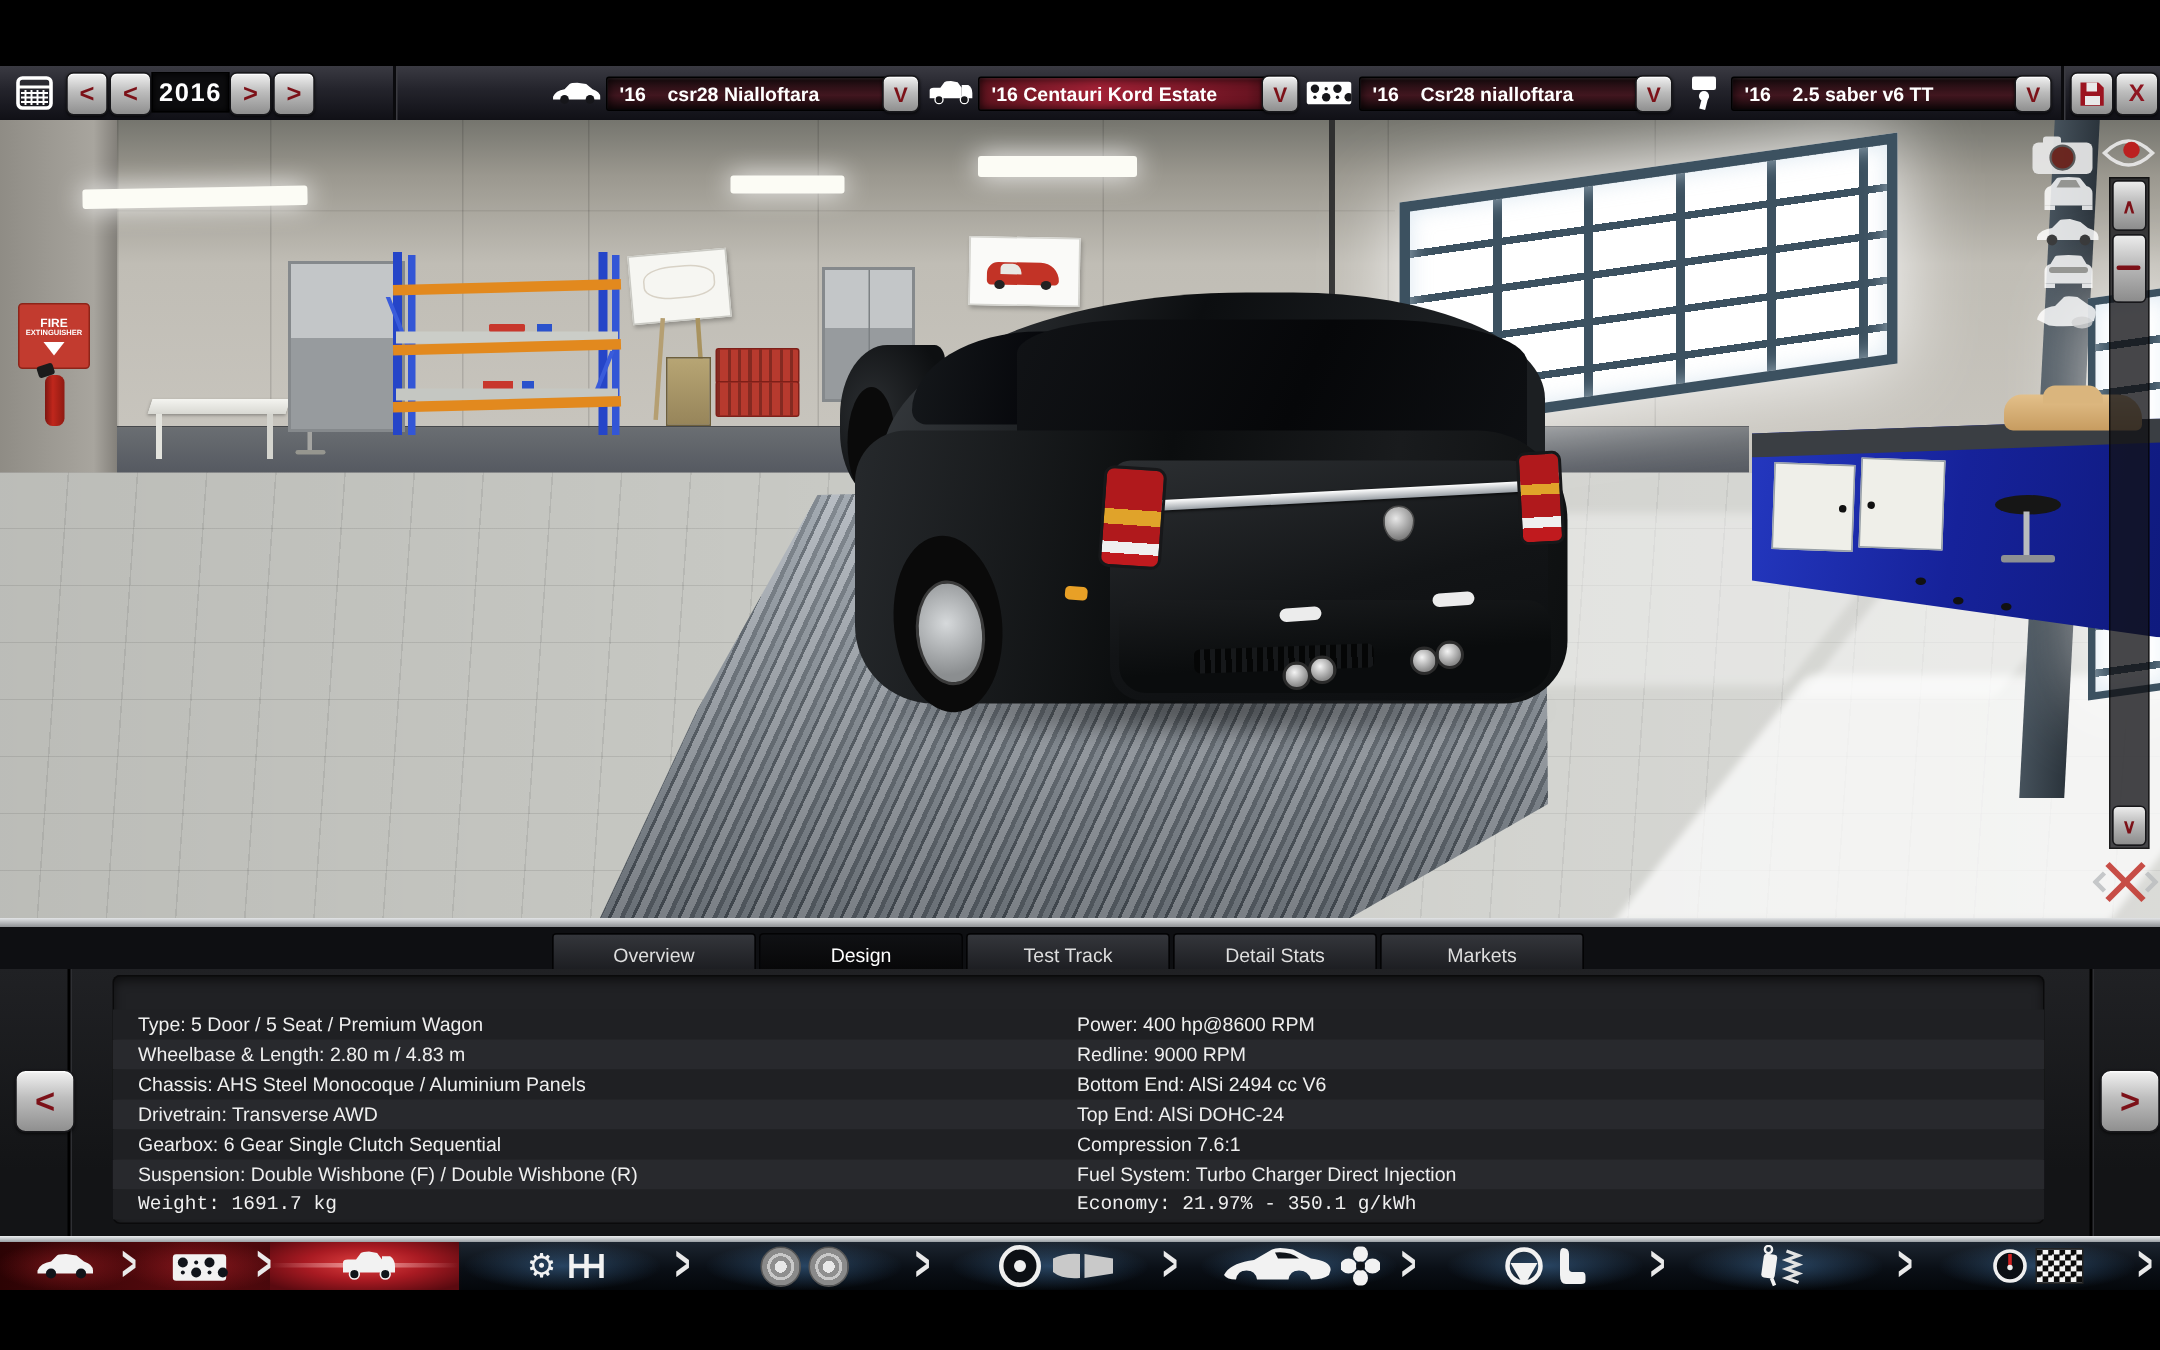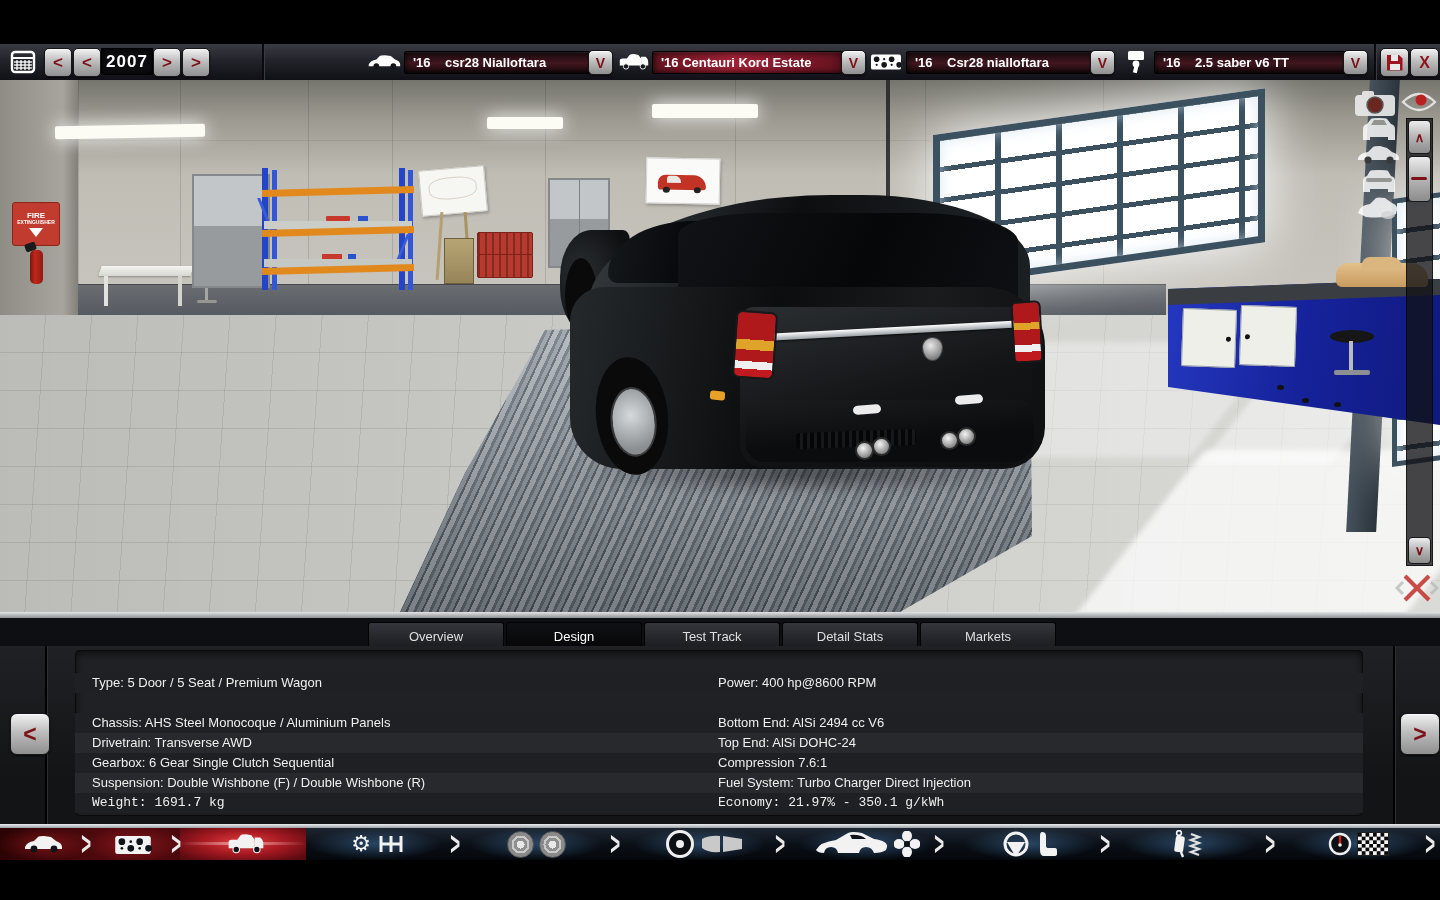--- a/index.html
+++ b/index.html
@@ -111,21 +111,21 @@
           <line x1="15" y1="11" x2="15" y2="21"></line>
             <line x1="19" y1="11" x2="19" y2="21"></line>
           <line x1="4" y1="13" x2="22" y2="13"></line>
             <line x1="4" y1="16" x2="22" y2="16"></line>
             <line x1="4" y1="19" x2="22" y2="19"></line>
         </g>
       </svg>
     </div>
     <div class="ab flex btn-metal" style="left:44px;top:4px;width:26px;height:27px;font-size:17px;">&lt;</div>
     <div class="ab flex btn-metal" style="left:73px;top:4px;width:26px;height:27px;font-size:17px;">&lt;</div>
-    <div class="ab flex yearbox" style="left:101px;top:4px;width:50px;height:25px;">2007</div>
+    <div class="ab flex yearbox" style="left:101px;top:4px;width:50px;height:25px;">2016</div>
     <div class="ab flex btn-metal" style="left:153px;top:4px;width:26px;height:27px;font-size:17px;">&gt;</div>
     <div class="ab flex btn-metal" style="left:182px;top:4px;width:26px;height:27px;font-size:17px;">&gt;</div>
 
     <div class="ab vdiv" style="left:262px;top:0;height:36px;"></div>
 
     <div class="ab flex" style="left:366px;top:6px;width:36px;height:24px;">
       <svg width="34" height="18" viewBox="0 0 40 20">
           <path d="M2 13 Q4 8 11 7 L15 3 Q16 2 21 2 L28 3 L33 7 Q39 9 39 13 L39 15 L2 15 Z" fill="#fff"></path>
           <circle cx="11" cy="15" r="3.4" fill="#16161a"></circle>
           <circle cx="31" cy="15" r="3.4" fill="#16161a"></circle>
@@ -407,20 +407,24 @@
     <div class="ab" style="left:45px;top:0;width:2px;height:178px;background:#000;box-shadow:1px 0 0 #2e2f33;"></div>
     <div class="ab" style="left:1393px;top:0;width:2px;height:178px;background:#000;box-shadow:1px 0 0 #2e2f33;"></div>
     <div class="ab flex btn-metal" style="left:10px;top:67px;width:38px;height:40px;font-size:23px;border-radius:7px;">&lt;</div>
     <div class="ab flex btn-metal" style="left:1400px;top:67px;width:38px;height:40px;font-size:23px;border-radius:7px;">&gt;</div>
 
     <div class="ab statsbox">
       <div class="srow odd" style="top:23px;">
           <span class="scell l">Type: 5 Door / 5 Seat / Premium Wagon</span>
           <span class="scell r">Power: 400 hp@8600 RPM</span>
         </div>
+      <div class="srow even" style="top:43px;">
+          <span class="scell l">Wheelbase &amp; Length: 2.80 m / 4.83 m</span>
+          <span class="scell r">Redline: 9000 RPM</span>
+        </div>
       <div class="srow odd" style="top:63px;">
           <span class="scell l">Chassis: AHS Steel Monocoque / Aluminium Panels</span>
           <span class="scell r">Bottom End: AlSi 2494 cc V6</span>
         </div>
       <div class="srow even" style="top:83px;">
           <span class="scell l">Drivetrain: Transverse AWD</span>
           <span class="scell r">Top End: AlSi DOHC-24</span>
         </div>
       <div class="srow odd" style="top:103px;">
           <span class="scell l">Gearbox: 6 Gear Single Clutch Sequential</span>

